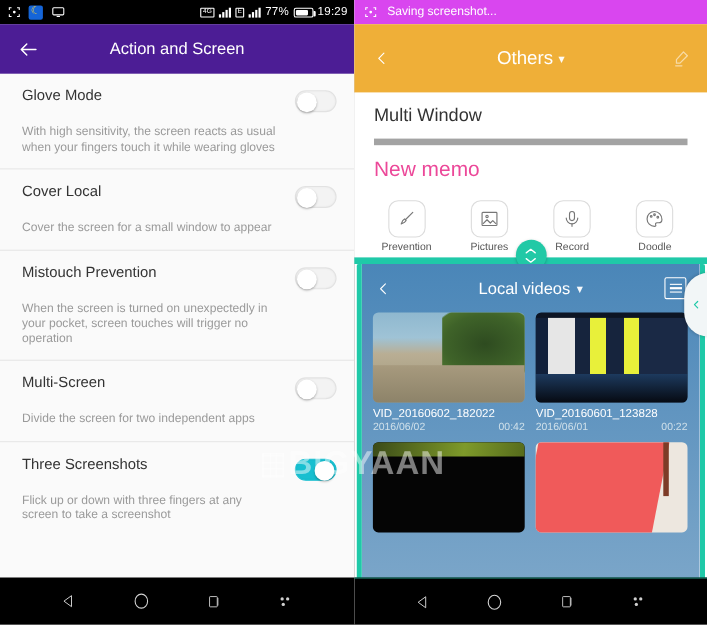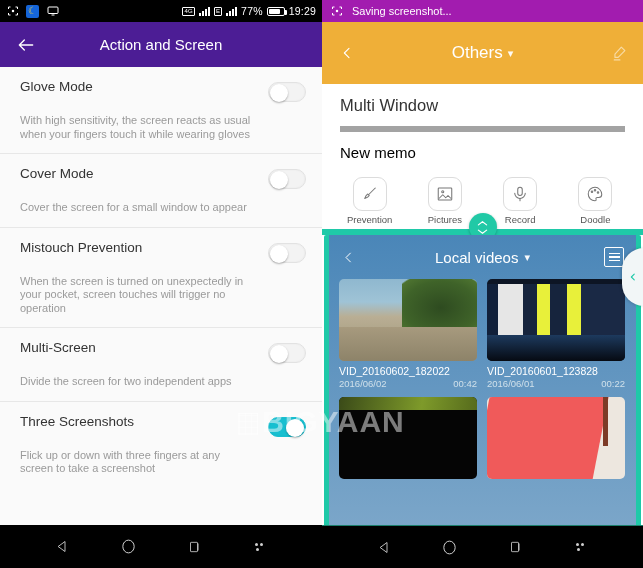--- a/index.html
+++ b/index.html
@@ -45,35 +45,35 @@
             border:1px solid #e2e2e2; position:relative; flex:0 0 auto; margin-top:4px;
             box-shadow:inset 0 0 2px rgba(0,0,0,.05); }
   .knob { position:absolute; top:1px; left:1px; width:18px; height:18px; border-radius:50%;
           background:#fff; box-shadow:0 1px 2px rgba(0,0,0,.3); }
   .toggle.on { background:#18bfd0; border-color:#18bfd0; }
   .toggle.on .knob { left:auto; right:1px; }
 
   
   .phone-right { position:relative; width:321px; height:568px; background:#fff; overflow:hidden; }
 
-  .statusbar2 { height:22px; background:#a21caf; display:flex; align-items:center;
+  .statusbar2 { height:22px; background:#d946ef; display:flex; align-items:center;
                 padding:0 8px; color:#fff; font-size:11px; gap:9px; }
 
   .orangebar { height:62px; background:#efaf38; display:flex; align-items:center;
                position:relative; padding:0 14px; }
   .orangebar .ob-back { width:22px; display:flex; align-items:center; justify-content:center; }
   .orangebar .ob-title { position:absolute; left:0; right:0; text-align:center; color:#fff;
                          font-size:17px; display:flex; align-items:center; justify-content:center; gap:5px;
                          pointer-events:none; }
   .caret { font-size:11px; opacity:.95; }
   .ob-pen { margin-left:auto; width:22px; display:flex; align-items:center; justify-content:center; opacity:.55;}
 
   .memo-area { background:#fff; padding:0 18px; }
   .memo-title { font-size:16.5px; color:#333; padding:12px 0 11px; border-bottom:6px solid #a3a3a3; }
-  .memo-ph { font-size:15px; color:#000000; padding:12px 0 14px; }
+  .memo-ph { font-size:19px; color:#ec4899; padding:12px 0 14px; }
 
   .tools { display:flex; background:#fff; padding:2px 10px 4px; }
   .tool { flex:1; display:flex; flex-direction:column; align-items:center; gap:3px; }
   .tool-ic { width:34px; height:34px; border:1px solid #dcdcdc; border-radius:9px;
              display:flex; align-items:center; justify-content:center; color:#777; }
   .tool-lb { font-size:9.5px; color:#555; }
 
   
   .dragbar { position:relative; height:6px; background:#1fc9a8; }
   .draghandle { position:absolute; left:50%; top:-16px; transform:translateX(-50%);
@@ -214,21 +214,21 @@
           <div class="stitle">Glove Mode</div>
           <div class="sdesc">With high sensitivity, the screen reacts as usual when your fingers touch it while wearing gloves</div>
         </div>
         <div class="toggle">
             <div class="knob"></div>
           </div>
       </div>
 
       <div class="srow">
         <div class="stext">
-          <div class="stitle">Cover Mode</div>
+          <div class="stitle">Cover Local</div>
           <div class="sdesc">Cover the screen for a small window to appear</div>
         </div>
         <div class="toggle">
             <div class="knob"></div>
           </div>
       </div>
 
       <div class="srow">
         <div class="stext">
           <div class="stitle">Mistouch Prevention</div>

